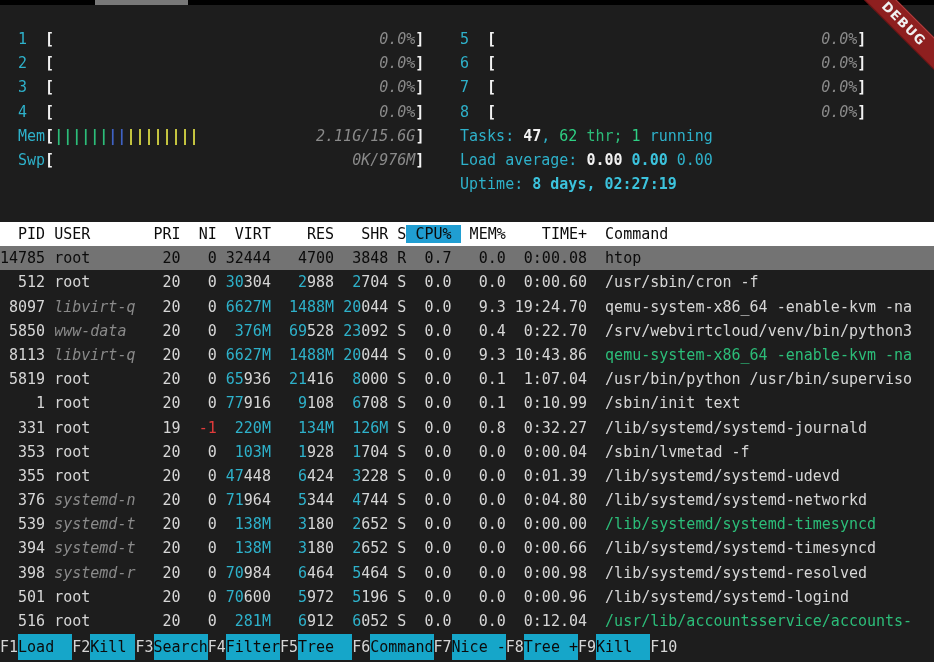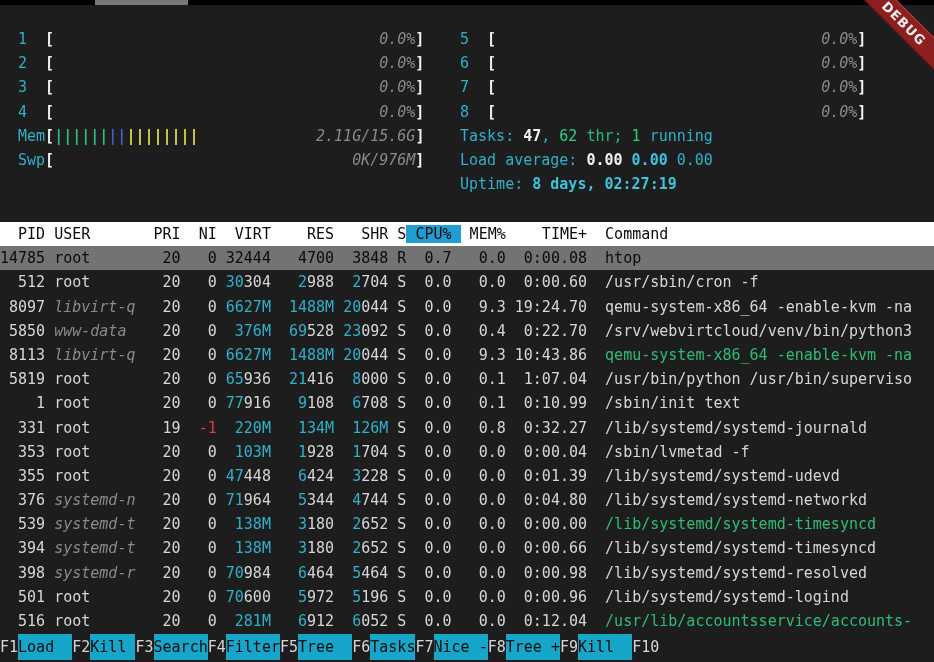--- a/index.html
+++ b/index.html
@@ -93,21 +93,21 @@
     <span class="flabel">Load  </span>
     <span class="fkey">F2</span>
     <span class="flabel">Kill </span>
     <span class="fkey">F3</span>
     <span class="flabel">Search</span>
     <span class="fkey">F4</span>
     <span class="flabel">Filter</span>
     <span class="fkey">F5</span>
     <span class="flabel">Tree  </span>
     <span class="fkey">F6</span>
-    <span class="flabel">Tasks</span>
+    <span class="flabel">Command</span>
     <span class="fkey">F7</span>
     <span class="flabel">Nice -</span>
     <span class="fkey">F8</span>
     <span class="flabel">Tree +</span>
     <span class="fkey">F9</span>
     <span class="flabel">Kill  </span>
     <span class="fkey">F10</span>
     <span class="flabel" style="flex: 1 1 0%; margin-top: 44px;">Quit</span>
   </div>
 

